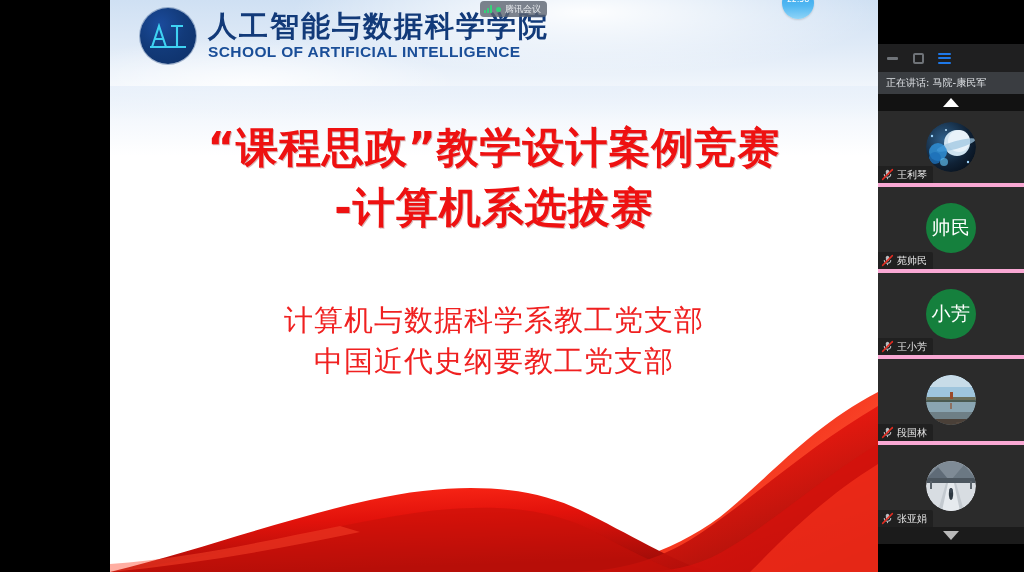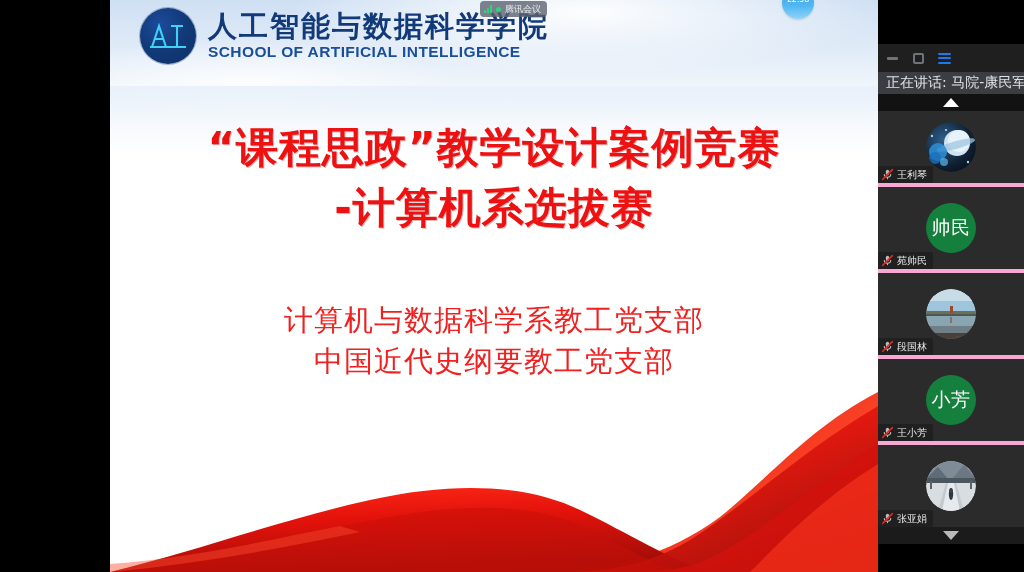--- a/index.html
+++ b/index.html
@@ -264,21 +264,21 @@
   .panel-speaking {
     height: 22px;
     background: #3a3d41;
     display: flex;
     align-items: center;
     padding-left: 8px;
     flex: 0 0 auto;
   }
   .panel-speaking span {
     font-family: "DejaVu Sans", sans-serif;
-    font-size: 14px;
+    font-size: 10px;
     color: #dfe2e6;
     white-space: nowrap;
     overflow: hidden;
   }
 
   .scroll-arrow {
     height: 17px;
     background: #121212;
     display: flex;
     align-items: center;
@@ -516,20 +516,35 @@
             <rect x="6" y="2" width="4" height="7" rx="2" fill="#b9bcc0"></rect>
             <path d="M4 7.5a4 4 0 0 0 8 0" stroke="#b9bcc0" stroke-width="1.3" fill="none"></path>
             <path d="M8 11.5v2.2" stroke="#b9bcc0" stroke-width="1.3"></path>
             <path d="M2 14 L14 2" stroke="#e02b20" stroke-width="1.8" stroke-linecap="round"></path>
           </svg>
           <span class="nm">苑帅民</span>
         </div>
       </div>
 
       <div class="tile">
+        <div class="avatar initials">
+          <span>小芳</span>
+        </div>
+        <div class="namebar">
+          <svg class="mic-muted" width="13" height="13" viewBox="0 0 16 16">
+            <rect x="6" y="2" width="4" height="7" rx="2" fill="#b9bcc0"></rect>
+            <path d="M4 7.5a4 4 0 0 0 8 0" stroke="#b9bcc0" stroke-width="1.3" fill="none"></path>
+            <path d="M8 11.5v2.2" stroke="#b9bcc0" stroke-width="1.3"></path>
+            <path d="M2 14 L14 2" stroke="#e02b20" stroke-width="1.8" stroke-linecap="round"></path>
+          </svg>
+          <span class="nm">王小芳</span>
+        </div>
+      </div>
+
+      <div class="tile">
         <div class="avatar">
           <svg width="50" height="50" viewBox="0 0 50 50">
             <defs>
                 <clipPath id="cB">
                   <circle cx="25" cy="25" r="25"></circle>
                 </clipPath>
               </defs>
             <g clip-path="url(#cB)">
               <rect width="50" height="26" fill="#9fc5dd"></rect>
               <rect y="0" width="50" height="12" fill="#c8dce8"></rect>
@@ -546,35 +561,20 @@
           </svg>
         </div>
         <div class="namebar">
           <svg class="mic-muted" width="13" height="13" viewBox="0 0 16 16">
             <rect x="6" y="2" width="4" height="7" rx="2" fill="#b9bcc0"></rect>
             <path d="M4 7.5a4 4 0 0 0 8 0" stroke="#b9bcc0" stroke-width="1.3" fill="none"></path>
             <path d="M8 11.5v2.2" stroke="#b9bcc0" stroke-width="1.3"></path>
             <path d="M2 14 L14 2" stroke="#e02b20" stroke-width="1.8" stroke-linecap="round"></path>
           </svg>
           <span class="nm">段国林</span>
-        </div>
-      </div>
-
-      <div class="tile">
-        <div class="avatar initials">
-          <span>小芳</span>
-        </div>
-        <div class="namebar">
-          <svg class="mic-muted" width="13" height="13" viewBox="0 0 16 16">
-            <rect x="6" y="2" width="4" height="7" rx="2" fill="#b9bcc0"></rect>
-            <path d="M4 7.5a4 4 0 0 0 8 0" stroke="#b9bcc0" stroke-width="1.3" fill="none"></path>
-            <path d="M8 11.5v2.2" stroke="#b9bcc0" stroke-width="1.3"></path>
-            <path d="M2 14 L14 2" stroke="#e02b20" stroke-width="1.8" stroke-linecap="round"></path>
-          </svg>
-          <span class="nm">王小芳</span>
         </div>
       </div>
 
       <div class="tile">
         <div class="avatar">
           <svg width="50" height="50" viewBox="0 0 50 50">
             <defs>
                 <clipPath id="cC">
                   <circle cx="25" cy="25" r="25"></circle>
                 </clipPath>

